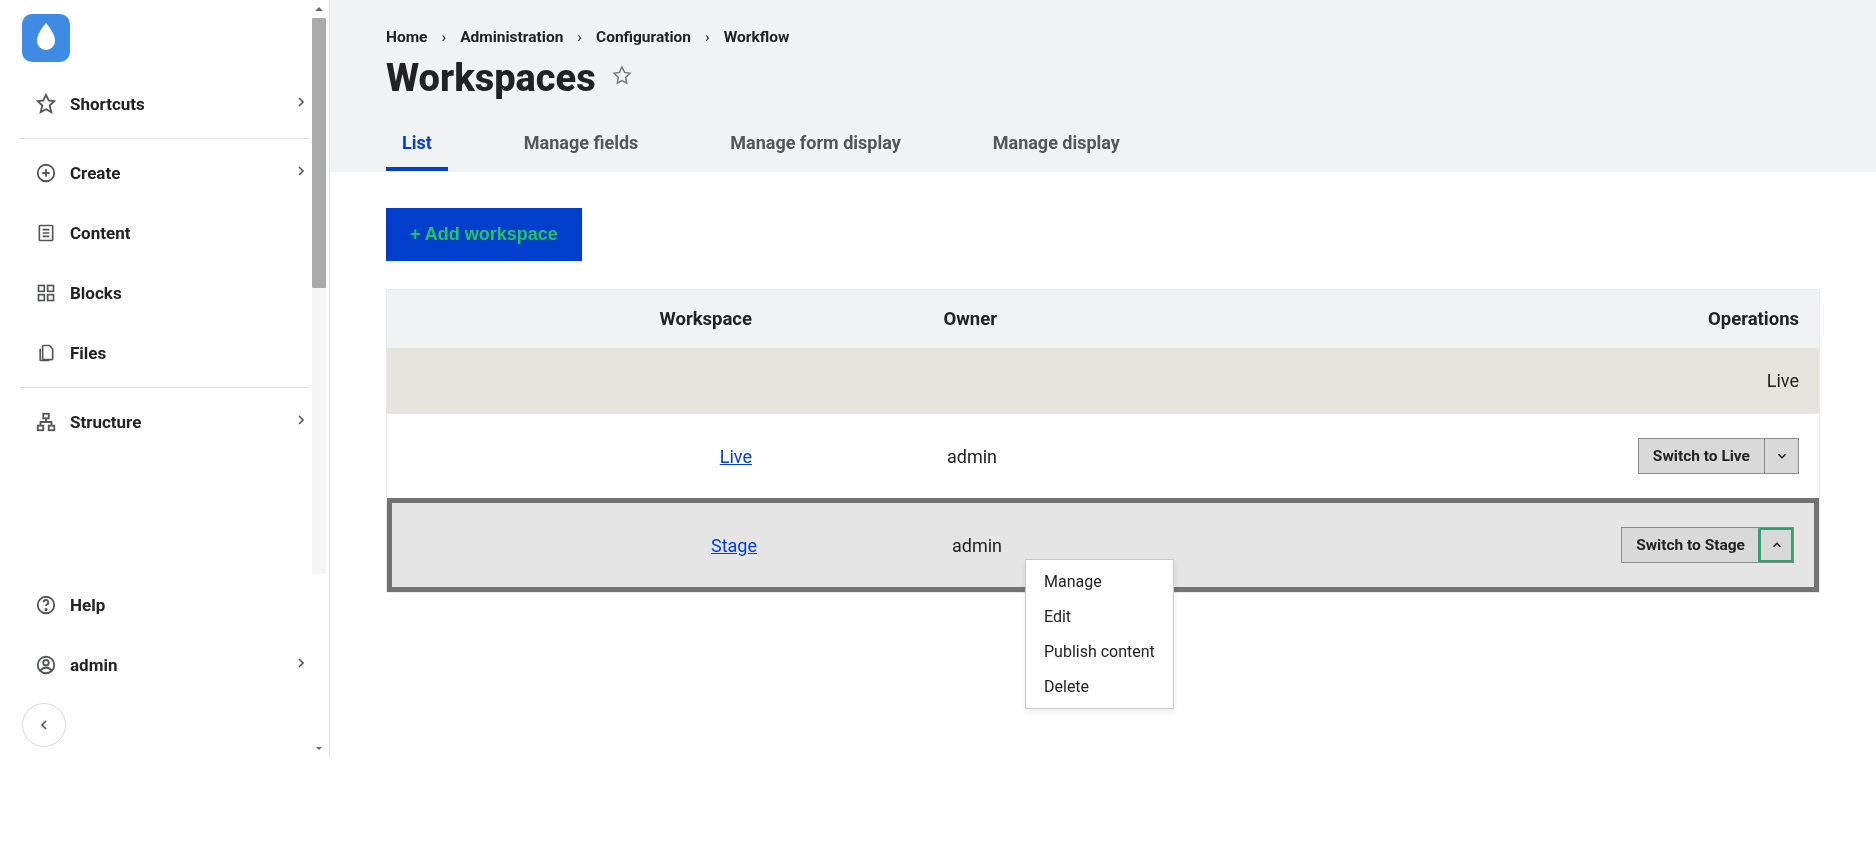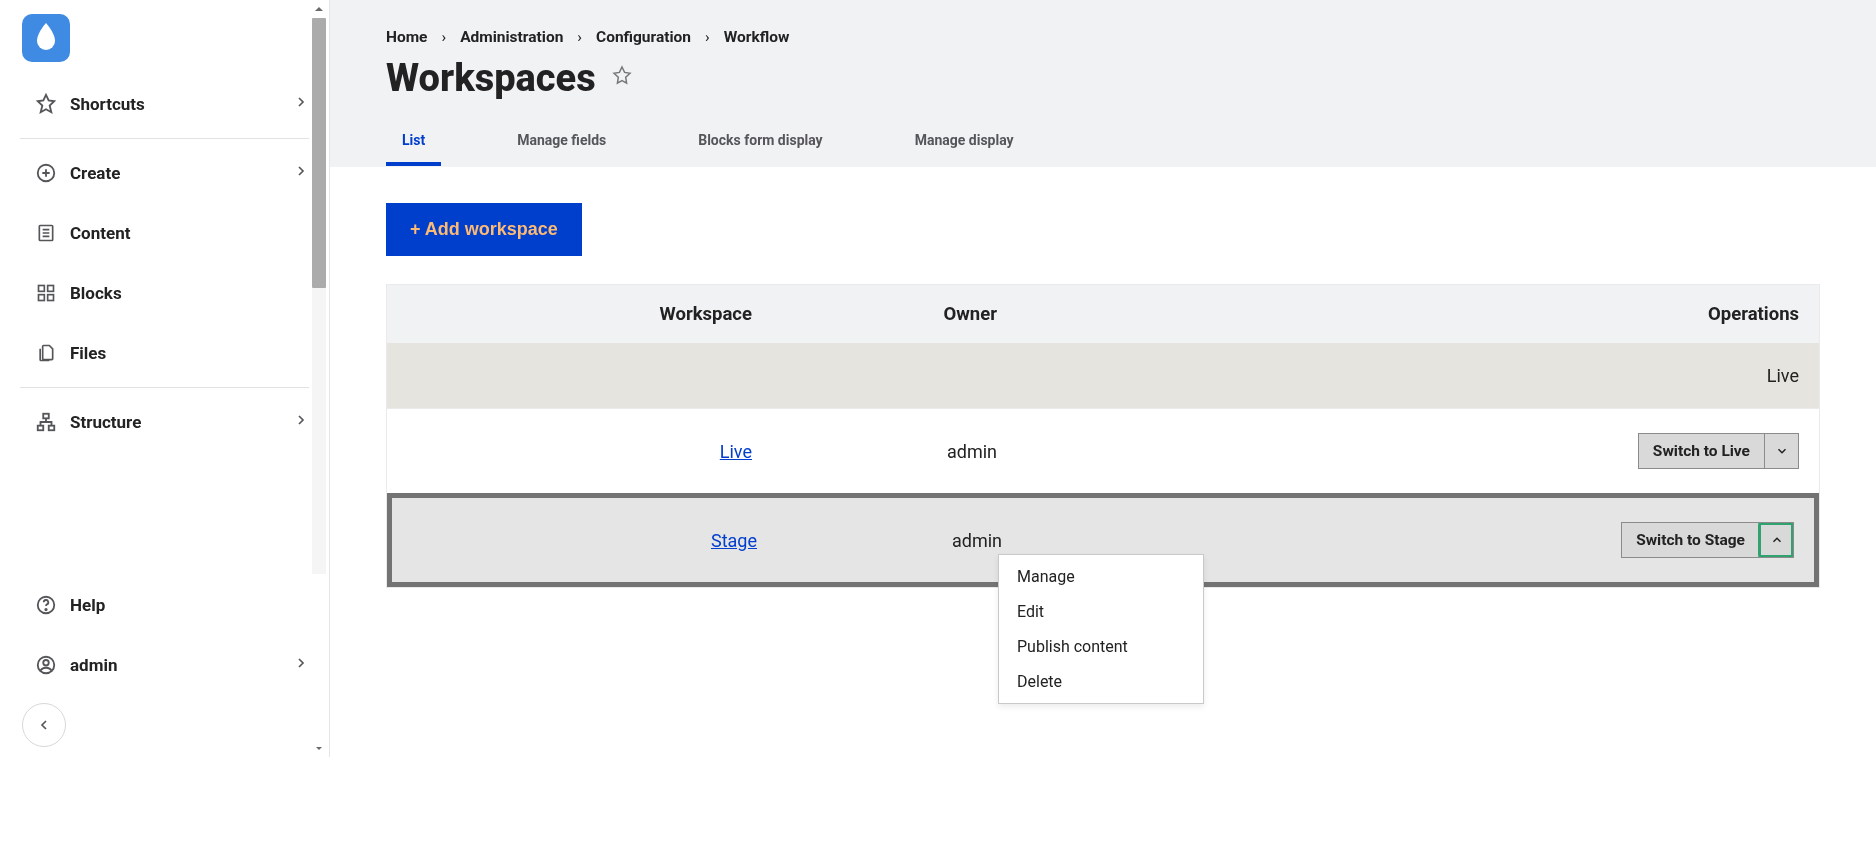--- a/index.html
+++ b/index.html
@@ -87,33 +87,33 @@
 .star { color: #777; }
 
 .tabs {
   display: flex; gap: 60px;
   padding-left: 56px;
   background: #f1f2f4;
   border-bottom: 1px solid #f1f2f4;
 }
 .tab {
   padding: 14px 16px 18px 16px;
-  font-weight: 700; font-size: 14px; color: #55565a;
+  font-weight: 700; font-size: 18px; color: #55565a;
   cursor: pointer; position: relative;
 }
 .tab.active { color: #003ecc; }
 .tab.active::after {
   content: ""; position: absolute; left: 0; right: 0; bottom: 0;
   height: 4px; background: #003ecc;
 }
 
 .content-area { padding: 36px 56px 40px 56px; position: relative; }
 
 .primary-btn {
-  background: #003ecc; color: #fdba74; border: none;
+  background: #003ecc; color: #22c55e; border: none;
   font-weight: 700; font-size: 18px; padding: 16px 24px;
   cursor: pointer;
 }
 
 
 .ws-table {
   margin-top: 28px;
   border: 1px solid #eaeaea;
   width: 100%;
   text-align: right;
@@ -327,21 +327,21 @@
       <h1 class="page-title">Workspaces</h1>
       <span class="star">
         <svg width="24" height="24" viewBox="0 0 24 24" fill="none" stroke="currentColor" stroke-width="1.5">
             <path d="M12 3l2.6 5.4L20 9.2l-4.3 4.1.9 5.9L12 16.7l-4.6 2.5.9-5.9L4 9.2l5.4-.8L12 3z"></path>
           </svg>
       </span>
     </div>
     <div class="tabs">
       <div class="tab active">List</div>
       <div class="tab">Manage fields</div>
-      <div class="tab">Blocks form display</div>
+      <div class="tab">Manage form display</div>
       <div class="tab">Manage display</div>
     </div>
   </div>
 
   <div class="content-area">
     <button class="primary-btn">+ Add workspace</button>
 
     <div class="ws-table">
       <div class="ws-head">
         <div class="col-workspace">Workspace</div>
@@ -375,21 +375,21 @@
             <div class="ops-tgl">
               <svg width="14" height="14" viewBox="0 0 24 24" fill="none" stroke="#222" stroke-width="2.5">
                   <path d="M6 15l6-6 6 6"></path>
                 </svg>
             </div>
           </div>
         </div>
       </div>
     </div>
 
-    <div class="dropdown" id="dropdown" style="left: 668px; top: 387px; width: 206px;">
+    <div class="dropdown" id="dropdown" style="left: 695px; top: 387px; width: 149px;">
       <div class="ditem">Manage</div>
       <div class="ditem">Edit</div>
       <div class="ditem">Publish content</div>
       <div class="ditem">Delete</div>
     </div>
 
   </div>
 </div>
 
 </body></html>

